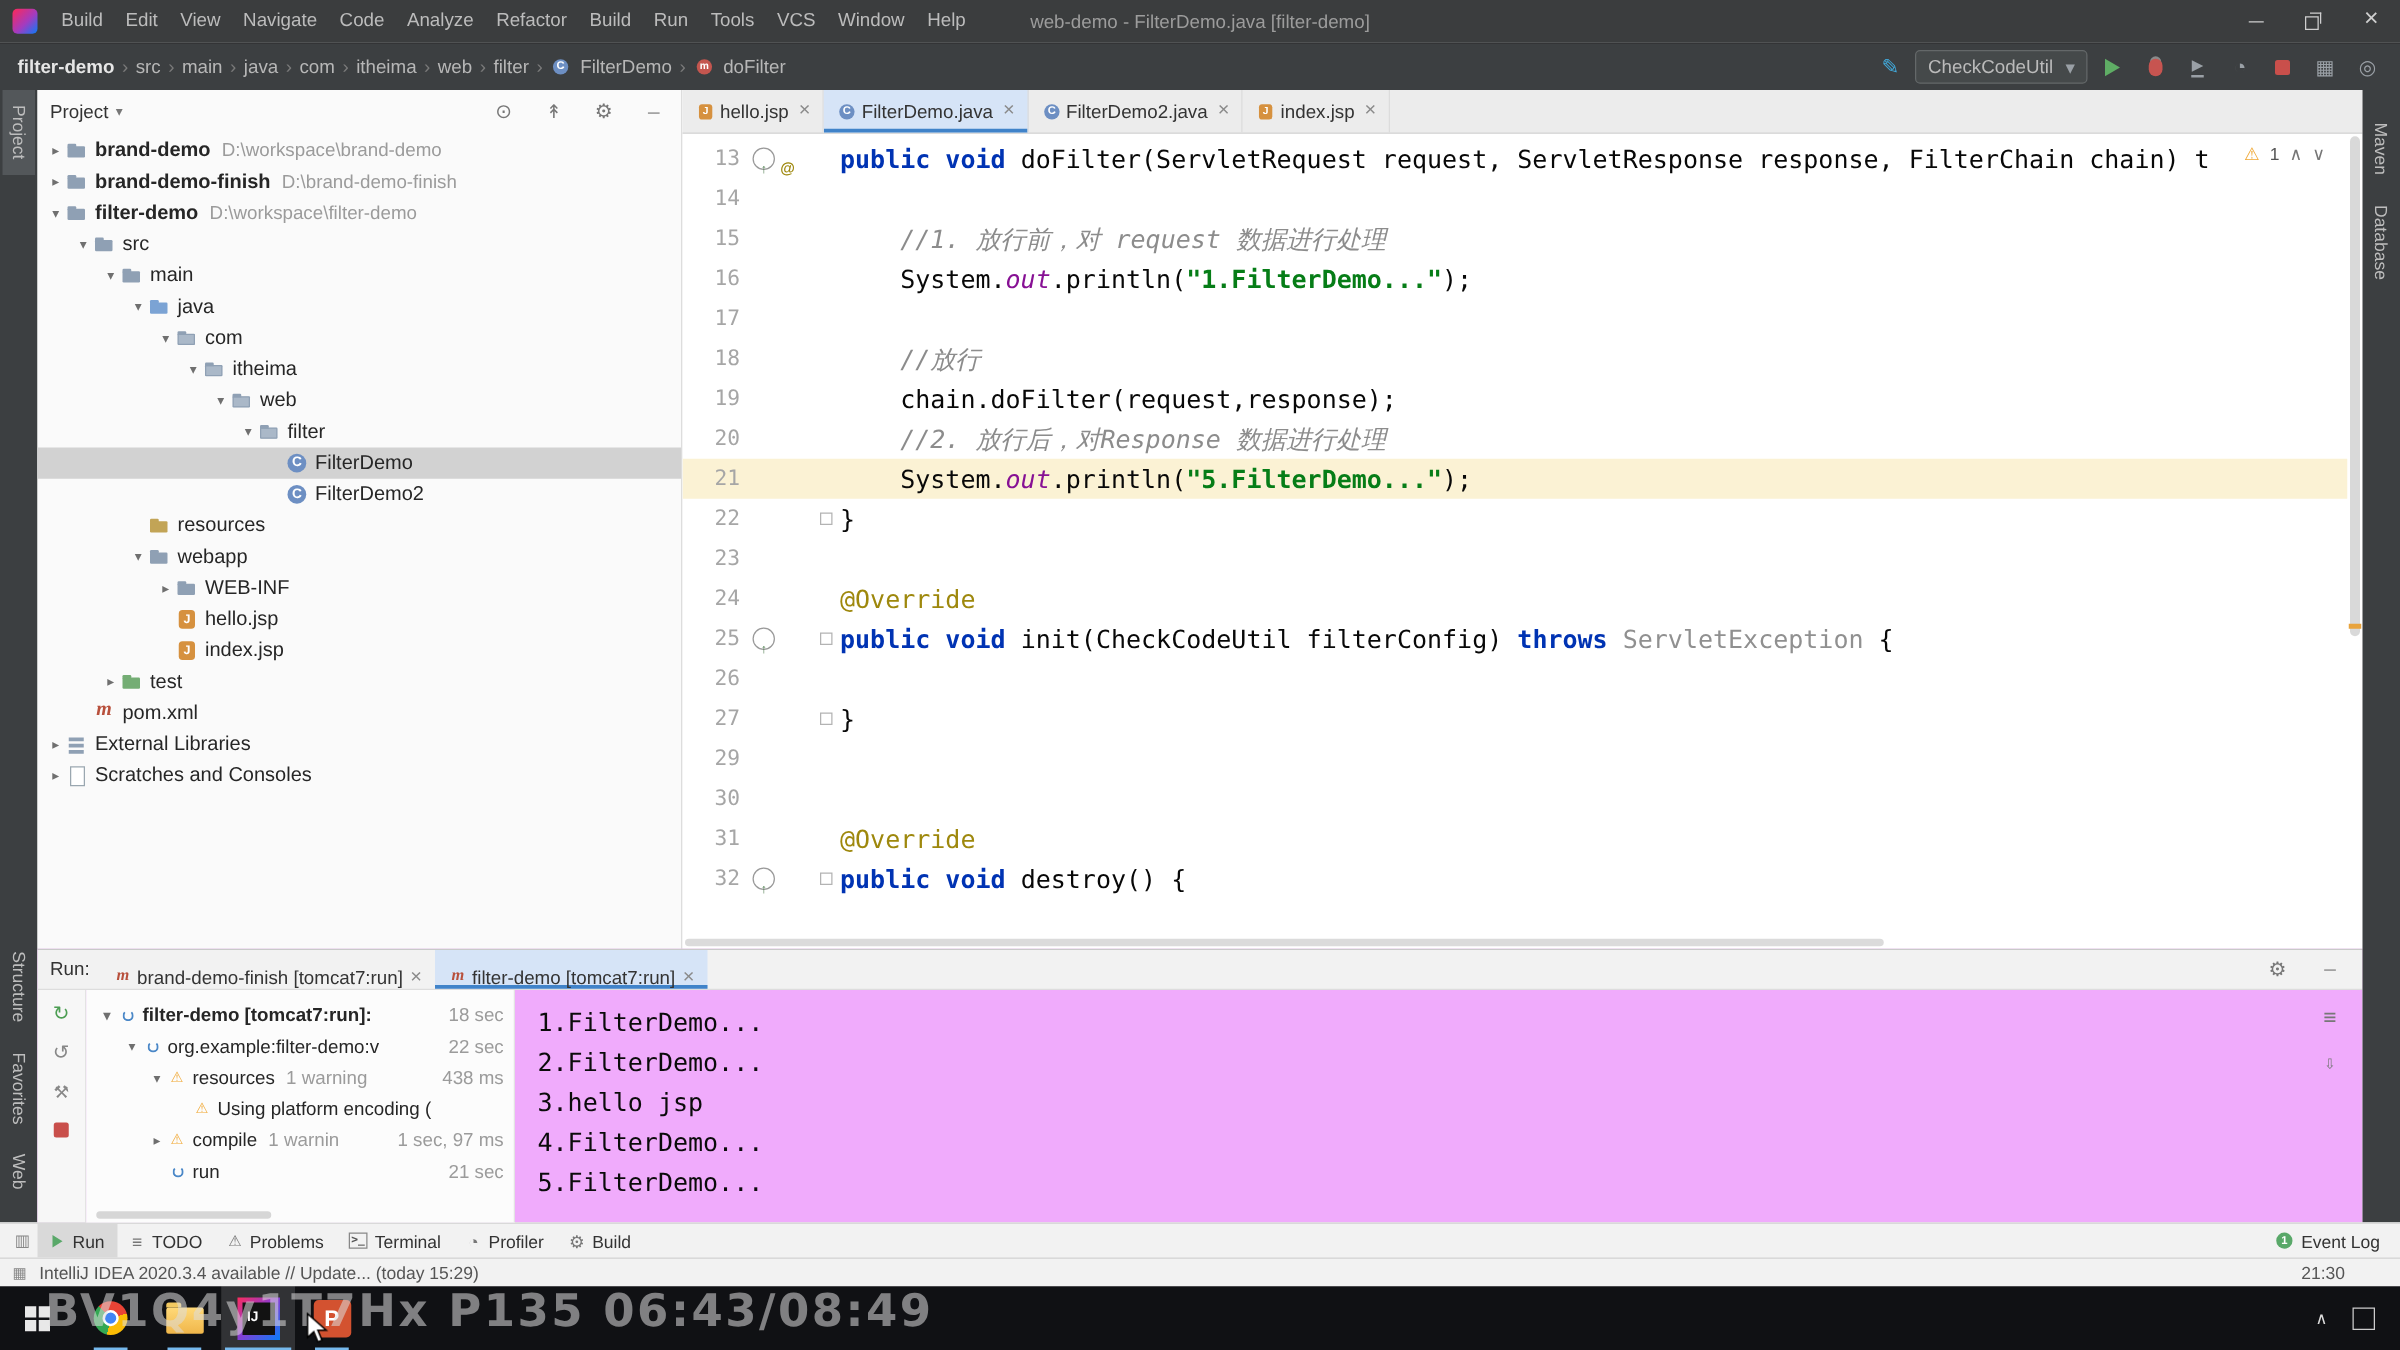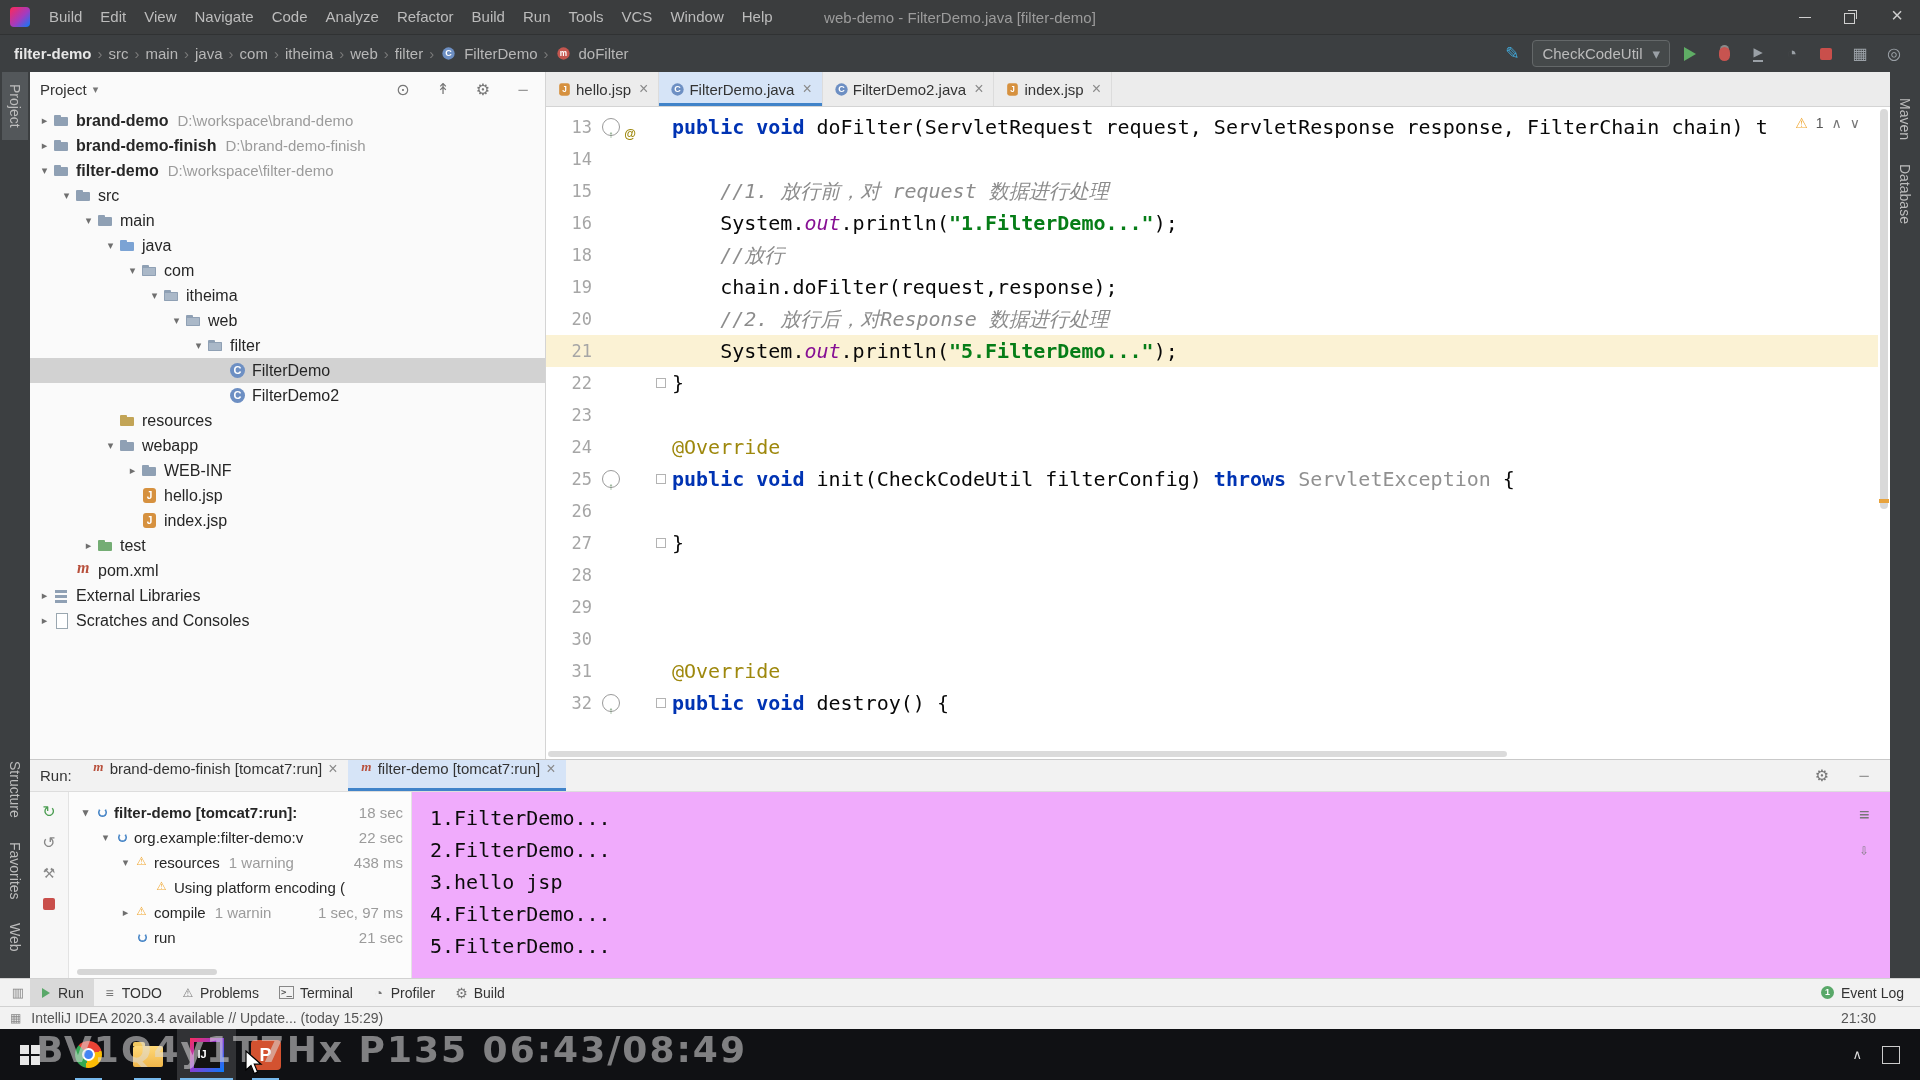--- a/index.html
+++ b/index.html
@@ -139,21 +139,21 @@
   .err-mark{position:absolute;right:1px;top:392px;width:10px;height:4px;background:#e8a33d}
   .hscroll{position:absolute;bottom:0;left:0;right:12px;height:10px}
   .hthumb{position:absolute;left:2px;bottom:2px;height:6px;width:72%;background:rgba(0,0,0,.14);border-radius:3px}
 
   
   .run-panel{height:218px;border-top:1px solid #c9c9c9;display:flex;flex-direction:column;flex:none;background:#f0abfc}
   .run-header{height:31px;background:#f2f2f2;display:flex;align-items:center;font-size:15px;color:#333;
     padding-left:10px;border-bottom:1px solid #ddd;flex:none}
   .run-label{margin-right:8px}
   .rtabs{display:flex;height:31px}
-  .rtab{display:flex;align-items:flex-start;height:31px;padding:0 10px;color:#333;white-space:nowrap;cursor:default}
+  .rtab{display:flex;align-items:flex-end;height:31px;padding:0 10px;color:#333;white-space:nowrap;cursor:default}
   .rtab.active{background:#d6e4f7;box-shadow:inset 0 -3px 0 #4083c9}
   .run-header-icons{margin-left:auto;display:flex;gap:18px;padding-right:14px}
   .run-body{flex:1;display:flex;min-height:0}
   .run-strip{width:38px;background:#f7f7f7;border-right:1px solid #e3e3e3;display:flex;flex-direction:column;
     align-items:center;padding-top:10px;gap:13px;flex:none}
   .rsi{width:18px;height:18px;display:flex;align-items:center;justify-content:center;font-size:16px}
   [data-name="rerun-icon"]::before{content:"↻";color:#4d9e53}
   [data-name="rerun-failed-icon"]::before{content:"↺";color:#888}
   [data-name="build-settings-icon"]::before{content:"⚒";color:#888;font-size:14px}
   [data-name="stop-run-icon"]::before{content:"";width:12px;height:12px;background:#c94f4b;border-radius:2px}
@@ -496,20 +496,26 @@
                   <span class="gut" data-name="gutter-icons"></span>
                   <span class="fold" data-name="fold-spacer"></span>
                   <span class="codetext" data-name="code-text"><span class="cmt" data-name="code-token">    //1. 放行前，对 request 数据进行处理</span></span>
                 </div>
                 <div class="cline" data-name="code-line-16">
                   <span class="ln" data-name="line-number">16</span>
                   <span class="gut" data-name="gutter-icons"></span>
                   <span class="fold" data-name="fold-spacer"></span>
                   <span class="codetext" data-name="code-text"><span class="pl" data-name="code-token">    System.</span><span class="fld" data-name="code-token">out</span><span class="pl" data-name="code-token">.println(</span><span class="str" data-name="code-token">"1.FilterDemo..."</span><span class="pl" data-name="code-token">);</span></span>
                 </div>
+                <div class="cline" data-name="code-line-17">
+                  <span class="ln" data-name="line-number">17</span>
+                  <span class="gut" data-name="gutter-icons"></span>
+                  <span class="fold" data-name="fold-spacer"></span>
+                  <span class="codetext" data-name="code-text"></span>
+                </div>
                 <div class="cline" data-name="code-line-18">
                   <span class="ln" data-name="line-number">18</span>
                   <span class="gut" data-name="gutter-icons"></span>
                   <span class="fold" data-name="fold-spacer"></span>
                   <span class="codetext" data-name="code-text"><span class="cmt" data-name="code-token">    //放行</span></span>
                 </div>
                 <div class="cline" data-name="code-line-19">
                   <span class="ln" data-name="line-number">19</span>
                   <span class="gut" data-name="gutter-icons"></span>
                   <span class="fold" data-name="fold-spacer"></span>
@@ -557,26 +563,20 @@
                   <span class="ln" data-name="line-number">26</span>
                   <span class="gut" data-name="gutter-icons"></span>
                   <span class="fold" data-name="fold-spacer"></span>
                   <span class="codetext" data-name="code-text"></span>
                 </div>
                 <div class="cline" data-name="code-line-27">
                   <span class="ln" data-name="line-number">27</span>
                   <span class="gut" data-name="gutter-icons"></span>
                   <span class="fold mark" data-name="fold-marker-icon"></span>
                   <span class="codetext" data-name="code-text"><span class="pl" data-name="code-token">}</span></span>
-                </div>
-                <div class="cline" data-name="code-line-28">
-                  <span class="ln" data-name="line-number">28</span>
-                  <span class="gut" data-name="gutter-icons"></span>
-                  <span class="fold" data-name="fold-spacer"></span>
-                  <span class="codetext" data-name="code-text"></span>
                 </div>
                 <div class="cline" data-name="code-line-29">
                   <span class="ln" data-name="line-number">29</span>
                   <span class="gut" data-name="gutter-icons"></span>
                   <span class="fold" data-name="fold-spacer"></span>
                   <span class="codetext" data-name="code-text"></span>
                 </div>
                 <div class="cline" data-name="code-line-30">
                   <span class="ln" data-name="line-number">30</span>
                   <span class="gut" data-name="gutter-icons"></span>

